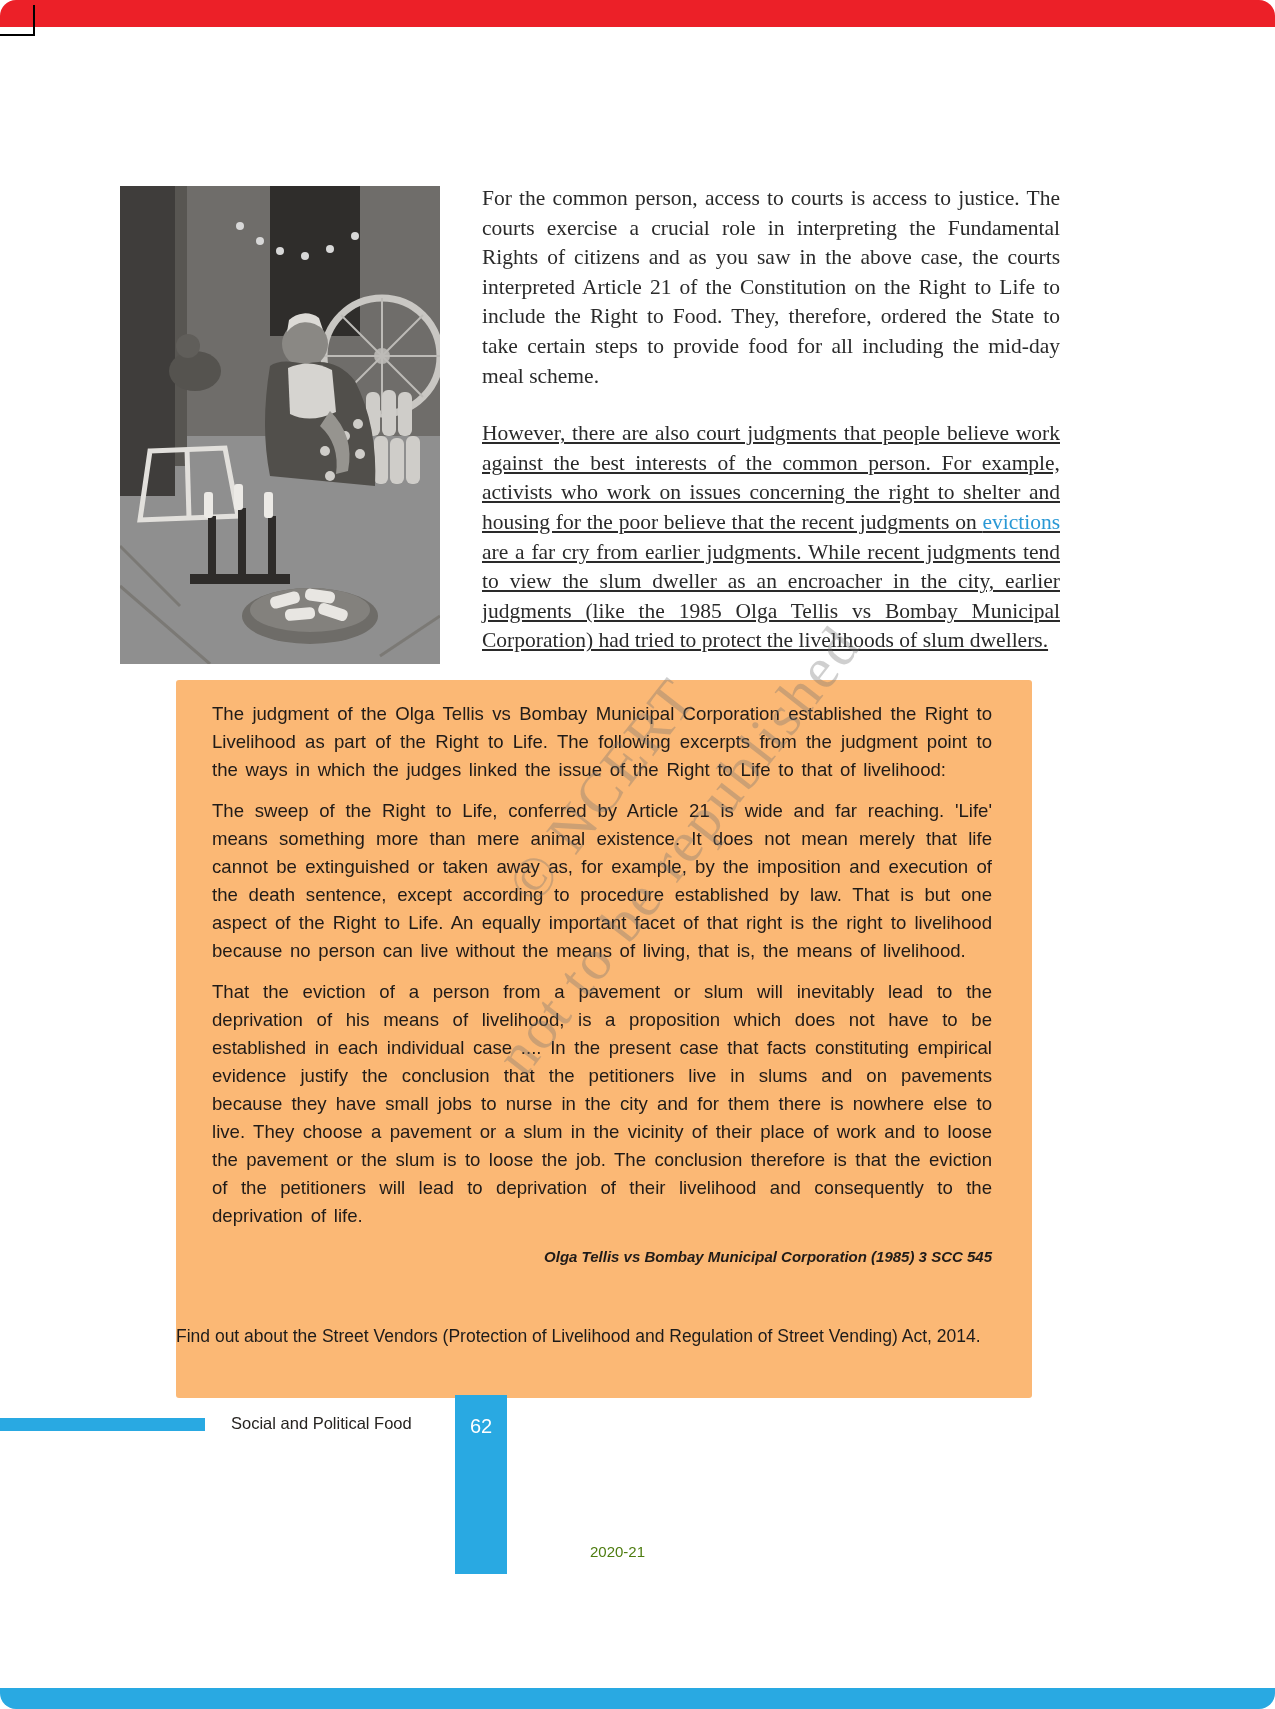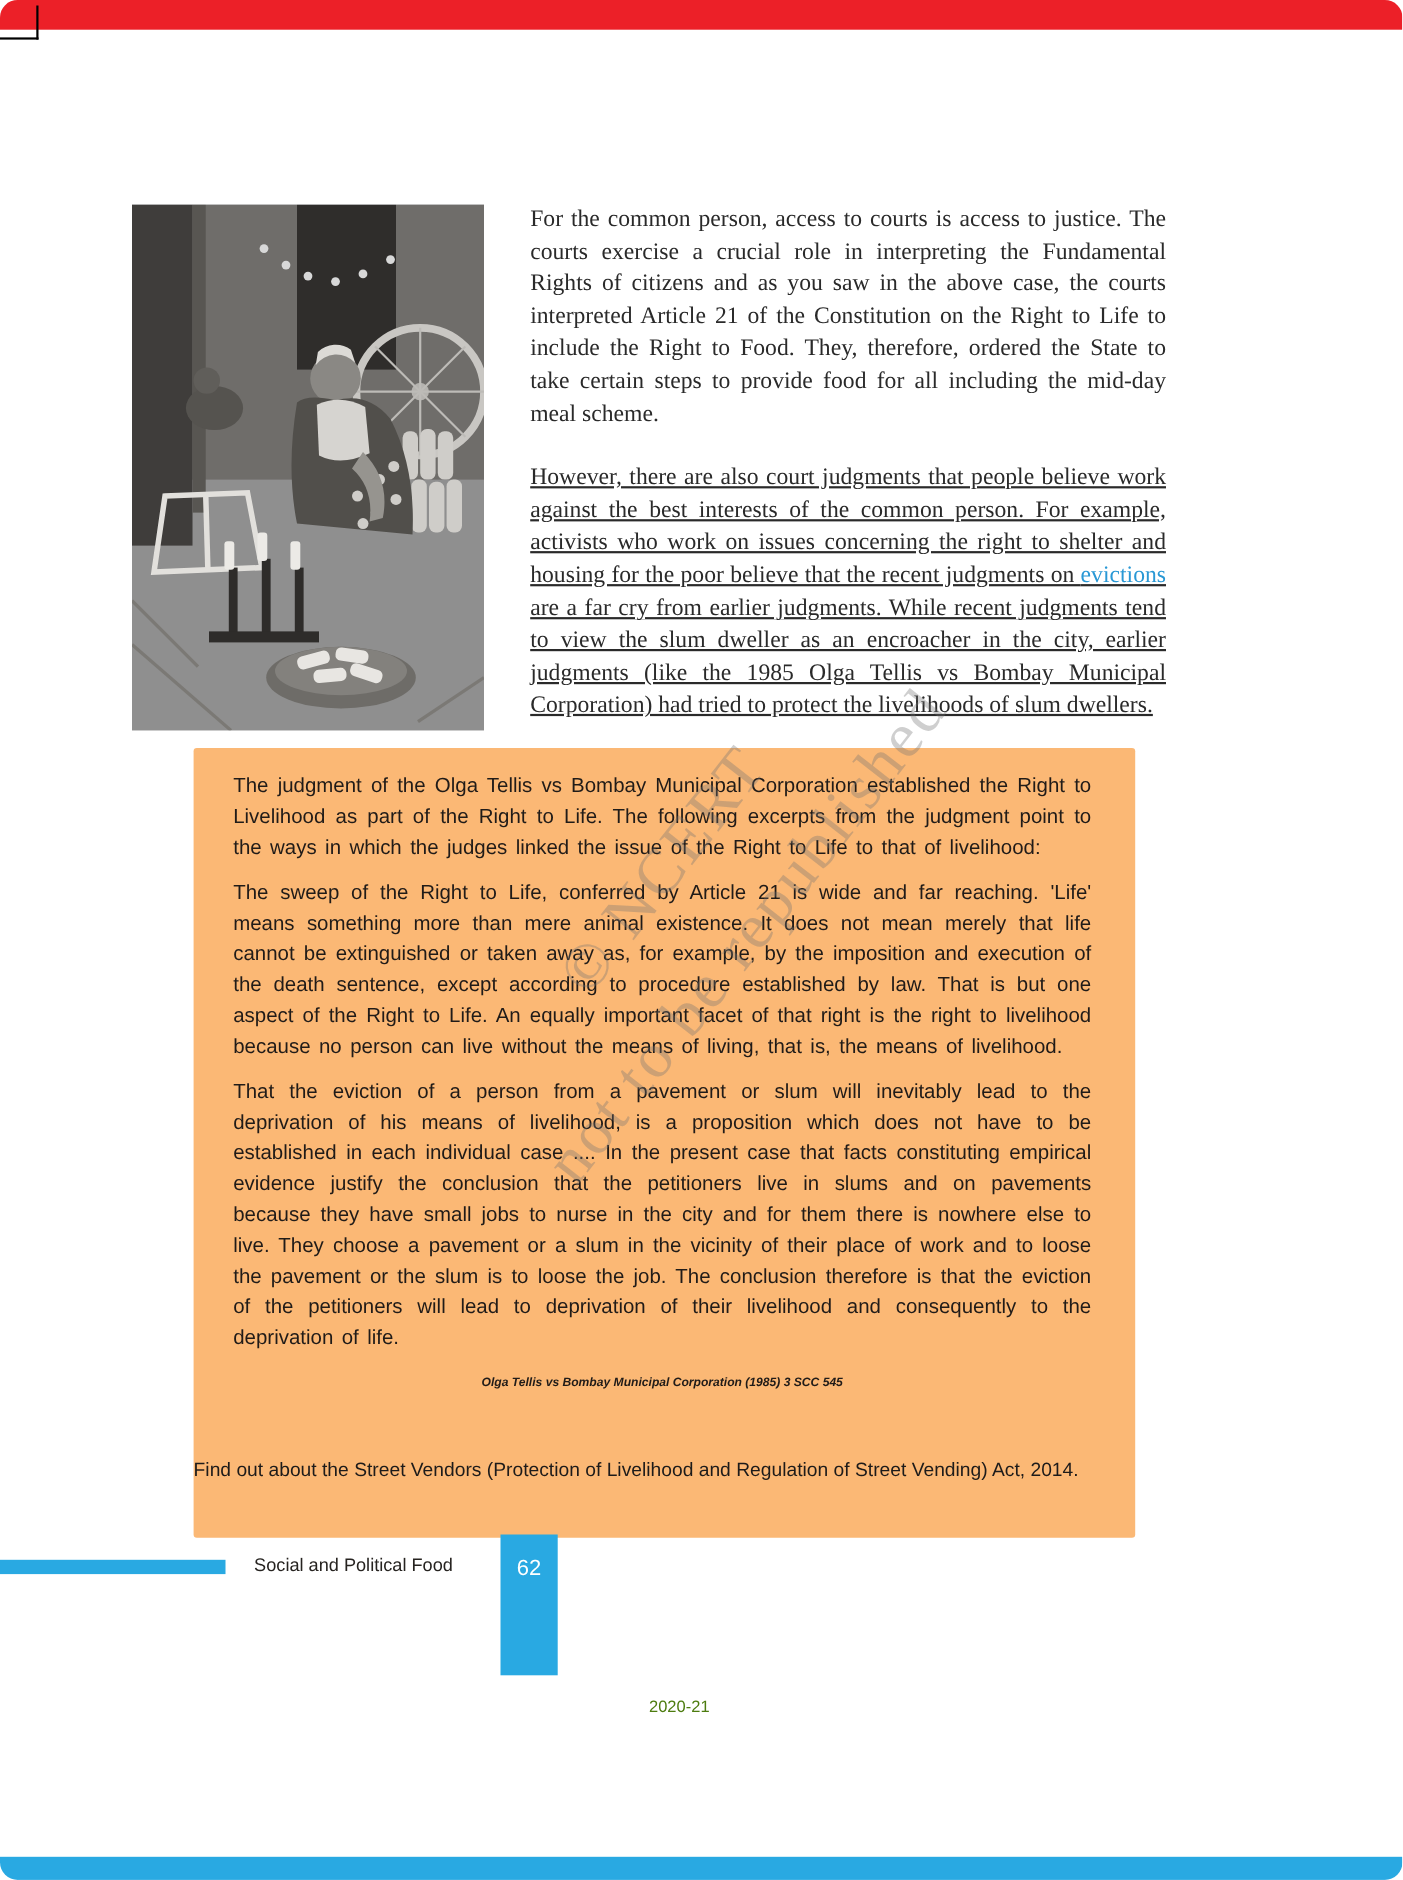--- a/index.html
+++ b/index.html
@@ -29,22 +29,22 @@
   .excerpt-box {
     position:absolute; left:176px; top:680px; width:856px; height:718px;
     background:#fbb875; border-radius:3px;
     padding:20px 40px 0 36px;
     font-family:"Liberation Sans", sans-serif;
     font-size:18.6px; line-height:28px; color:#201b18;
     text-align:justify; word-spacing:2.5px;
   }
   .excerpt-box p { margin-bottom:13px; }
   .excerpt-box .citation {
-    font-size:11px; font-style:italic; font-weight:bold;
-    text-align:center; word-spacing:normal; 
+    font-size:15px; font-style:italic; font-weight:bold;
+    text-align:right; word-spacing:normal; 
   }
 
   .find-out {
     position:absolute; left:176px; top:1326px; width:870px;
     font-family:"Liberation Sans", sans-serif; font-weight:normal;
     font-size:17.5px; color:#1d1b1a;
   }
 
   .watermark {
     position:absolute; left:330px; top:530px; width:620px; height:580px;
@@ -55,21 +55,21 @@
     font-family:"Liberation Serif", serif; font-size:58px;
     color:rgba(115,115,115,0.34); white-space:nowrap; letter-spacing:3px;
   }
 
   .footer-cyan-bar { position:absolute; left:0; top:1418px; width:205px; height:13px; background:#29a9e2; }
   .section-label {
     position:absolute; left:231px; top:1414px;
     font-family:"Liberation Sans", sans-serif; font-size:16.5px; color:#262320;
   }
   .page-number-box {
-    position:absolute; left:455px; top:1395px; width:52px; height:128px;
+    position:absolute; left:455px; top:1395px; width:52px; height:179px;
     background:#29a9e2; color:#ffffff;
     display:flex; justify-content:center; align-items:flex-start; padding-top:20px;
     font-family:"Liberation Sans", sans-serif; font-size:20px;
   }
   .edition-year {
     position:absolute; left:590px; top:1543px;
     font-family:"Liberation Sans", sans-serif; font-size:15px; color:#4d7c0f;
   }
 </style>
 </head>

